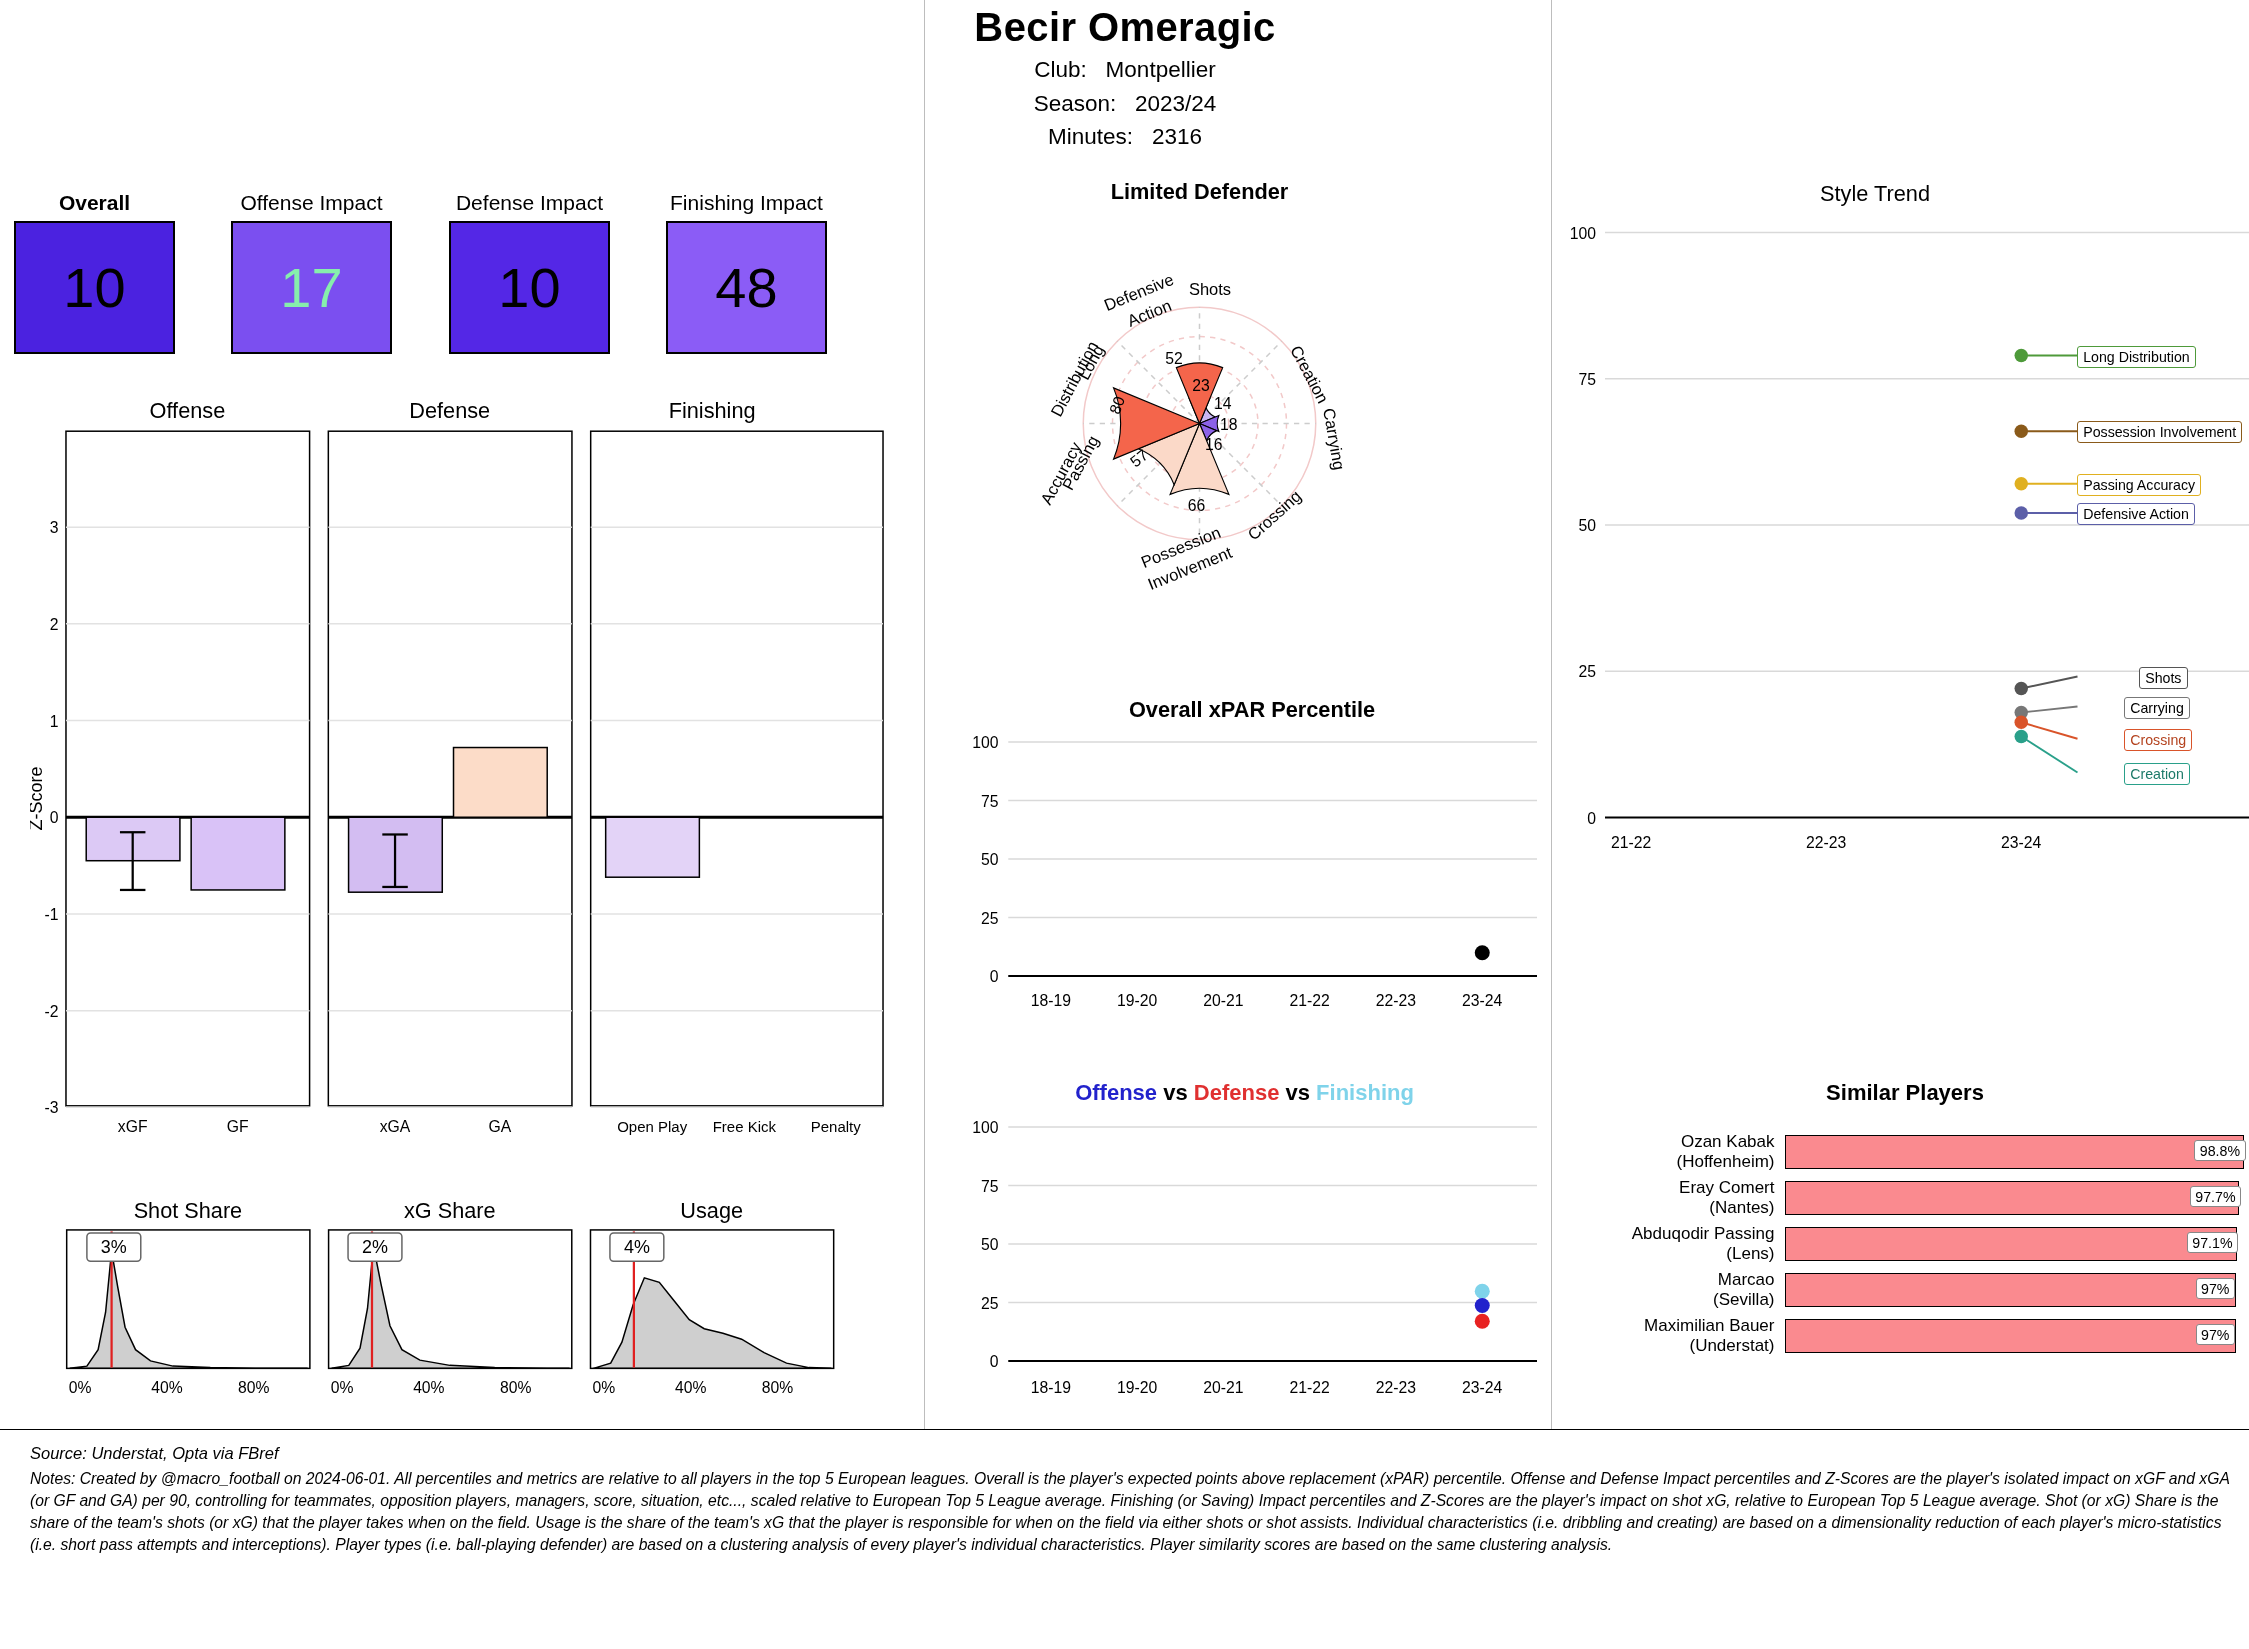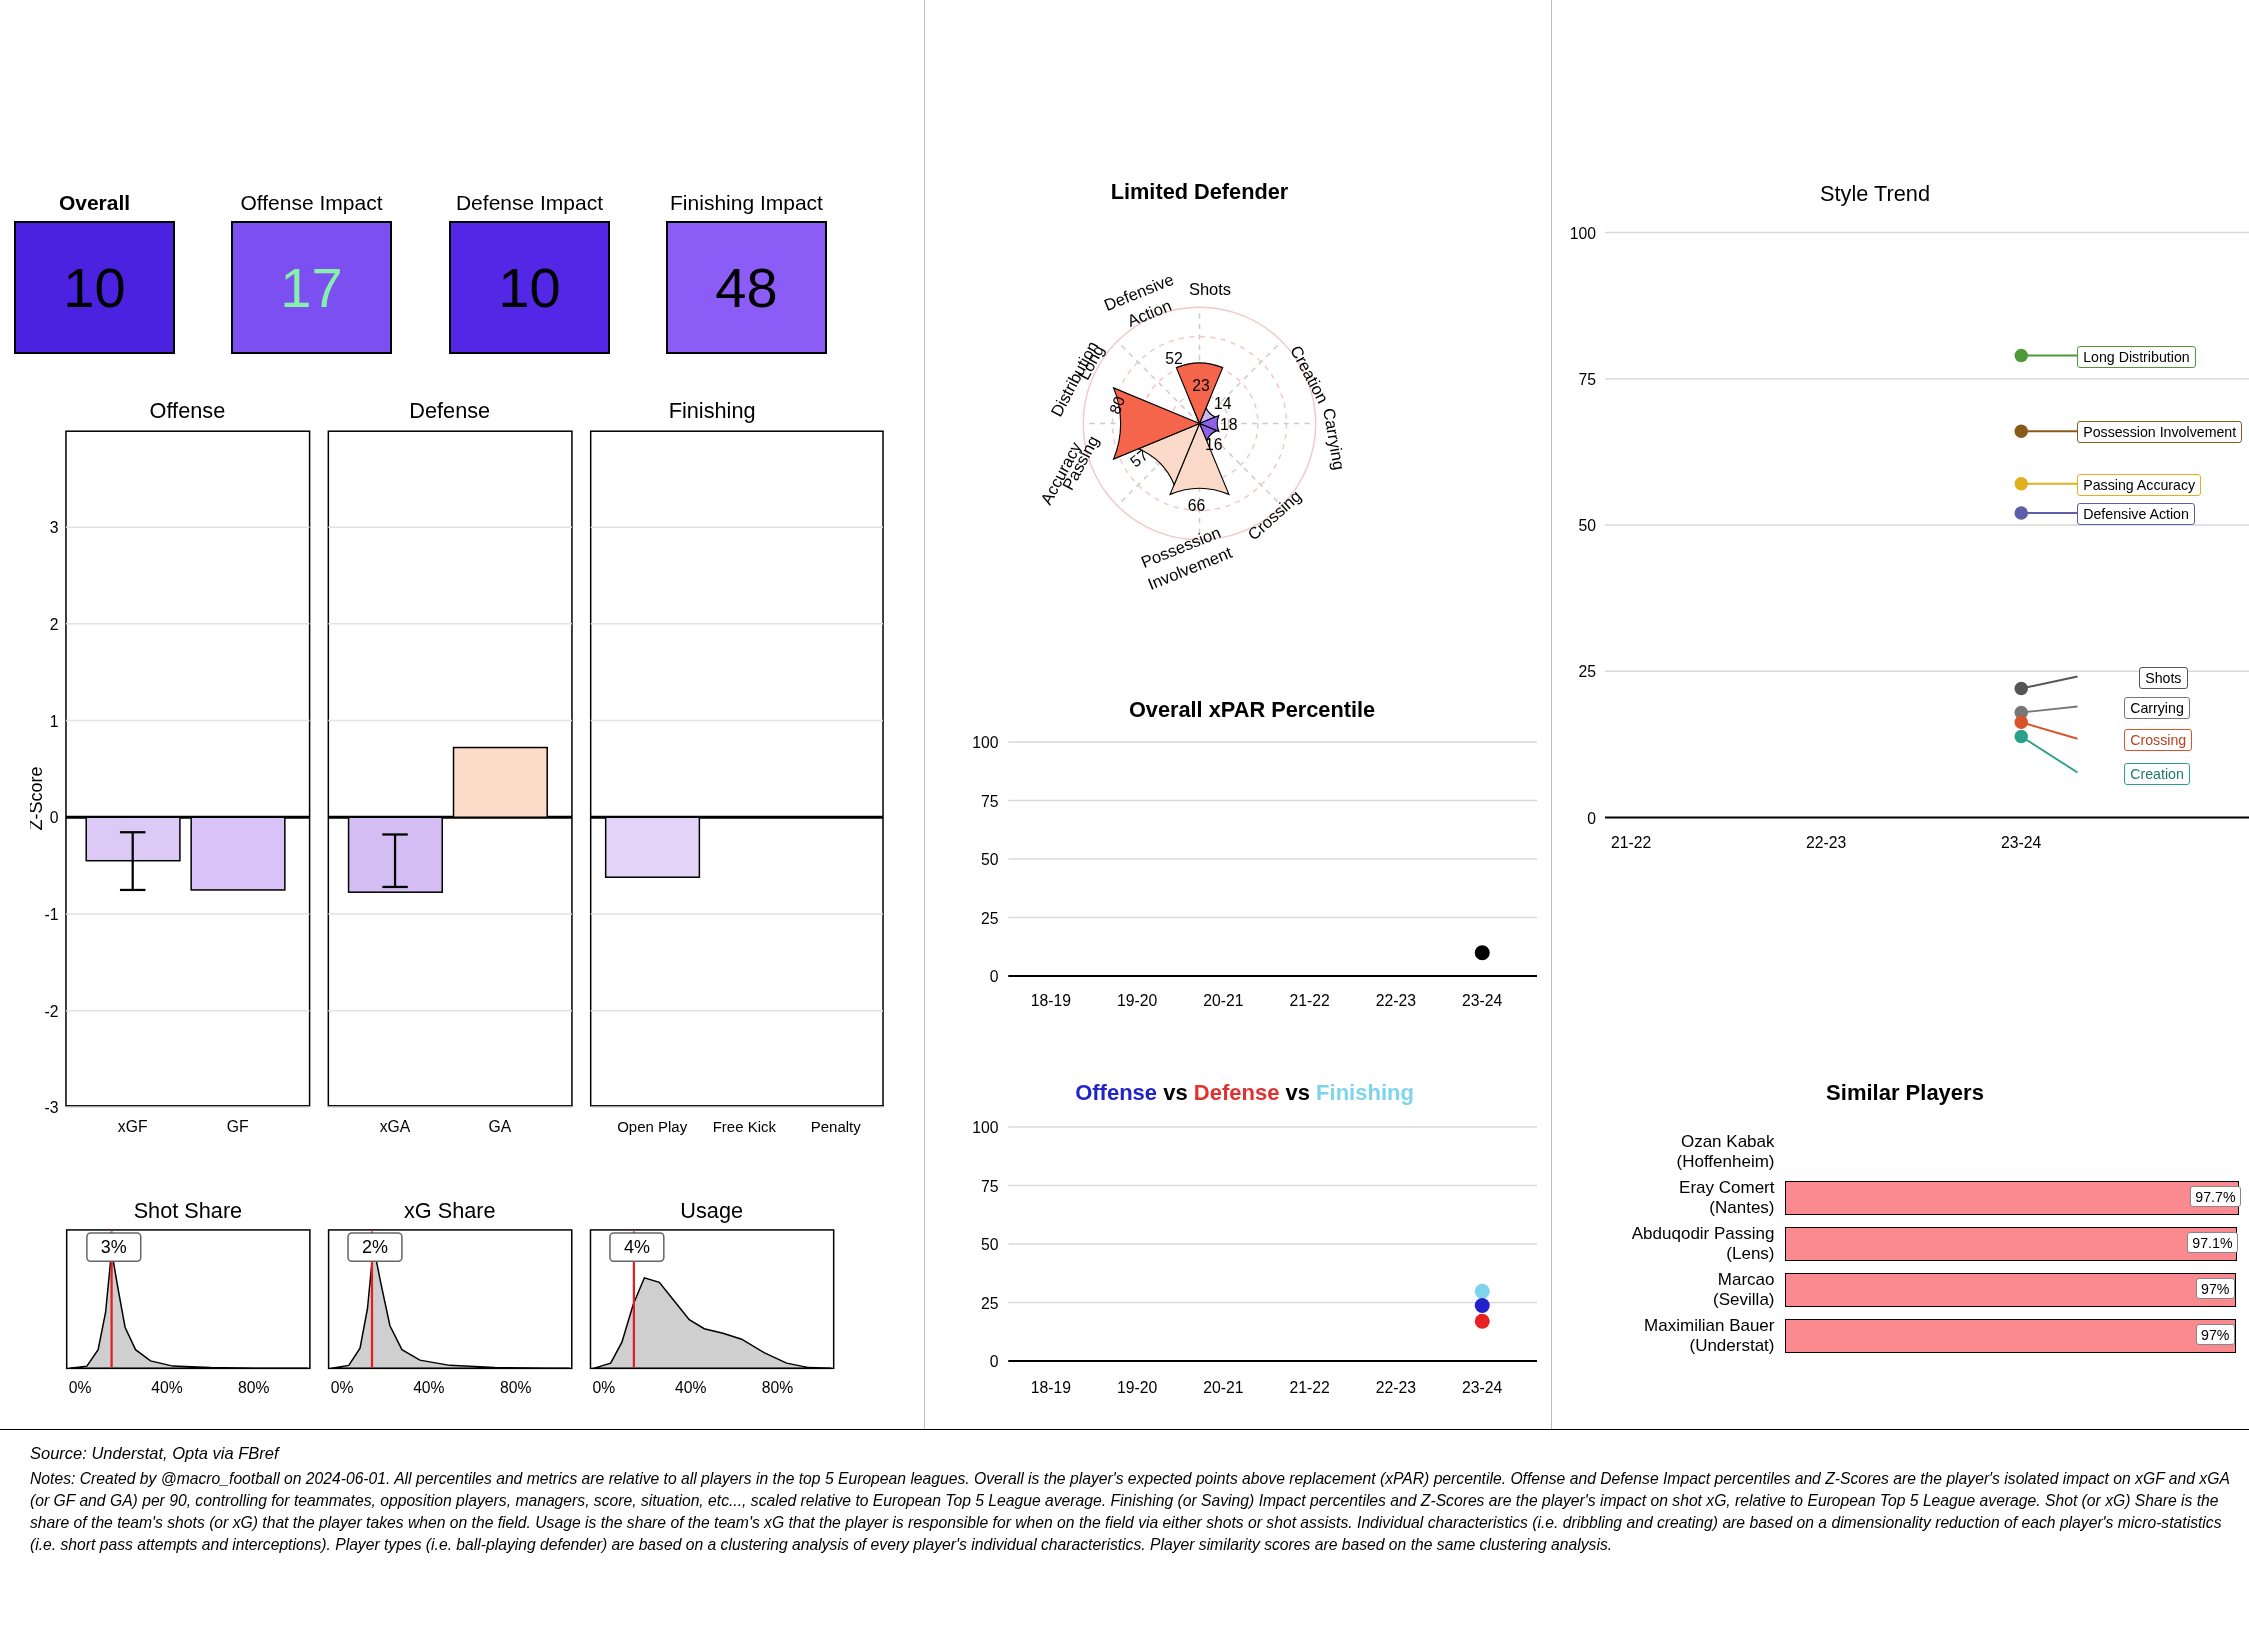--- a/index.html
+++ b/index.html
@@ -71,20 +71,38 @@
   .sim-val { position:absolute; top:5.2px; font-size:14.2px; background:#fff; border:1.1px solid #888;
              border-radius:3px; padding:1.5px 4.5px; }
   .sim-title { font-size:22px; font-weight:bold; text-align:center; }
   .vline { position:absolute; background:#bdbdbd; width:1.1px; }
 </style>
 </head>
 <body>
 
 <div class="page">
 
+  <div class="header">
+    <div class="player-name">Becir Omeragic</div>
+    <div class="meta-line">
+      <span class="lbl">Club:</span>
+      &nbsp;
+      <span class="val">Montpellier</span>
+    </div>
+    <div class="meta-line">
+      <span class="lbl">Season:</span>
+      &nbsp;
+      <span class="val">2023/24</span>
+    </div>
+    <div class="meta-line">
+      <span class="lbl">Minutes:</span>
+      &nbsp;
+      <span class="val">2316</span>
+    </div>
+  </div>
 
   <div class="score-row">
 
     <div class="score-box" style="left:0px; top:0px;">
       <div class="cap bold">Overall</div>
       <div class="sq" style="background:#4b22e0; color:#000;">10</div>
     </div>
 
     <div class="score-box" style="left:217px; top:0px;">
       <div class="cap">Offense Impact</div>
@@ -431,20 +449,24 @@
 
   <div class="sim-wrap">
     <div class="sim-title">Similar Players</div>
     <div class="sim-rows">
 
       <div class="sim-row">
         <div class="sim-name">
           <div>Ozan Kabak</div>
           <div>(Hoffenheim)</div>
         </div>
+        <div class="sim-bar-area">
+          <div class="sim-bar" style="width:98.8%;"></div>
+          <div class="sim-val" style="right:4.5px;">98.8%</div>
+        </div>
       </div>
 
       <div class="sim-row">
         <div class="sim-name">
           <div>Eray Comert</div>
           <div>(Nantes)</div>
         </div>
         <div class="sim-bar-area">
           <div class="sim-bar" style="width:97.7%;"></div>
           <div class="sim-val" style="right:9px;">97.7%</div>

